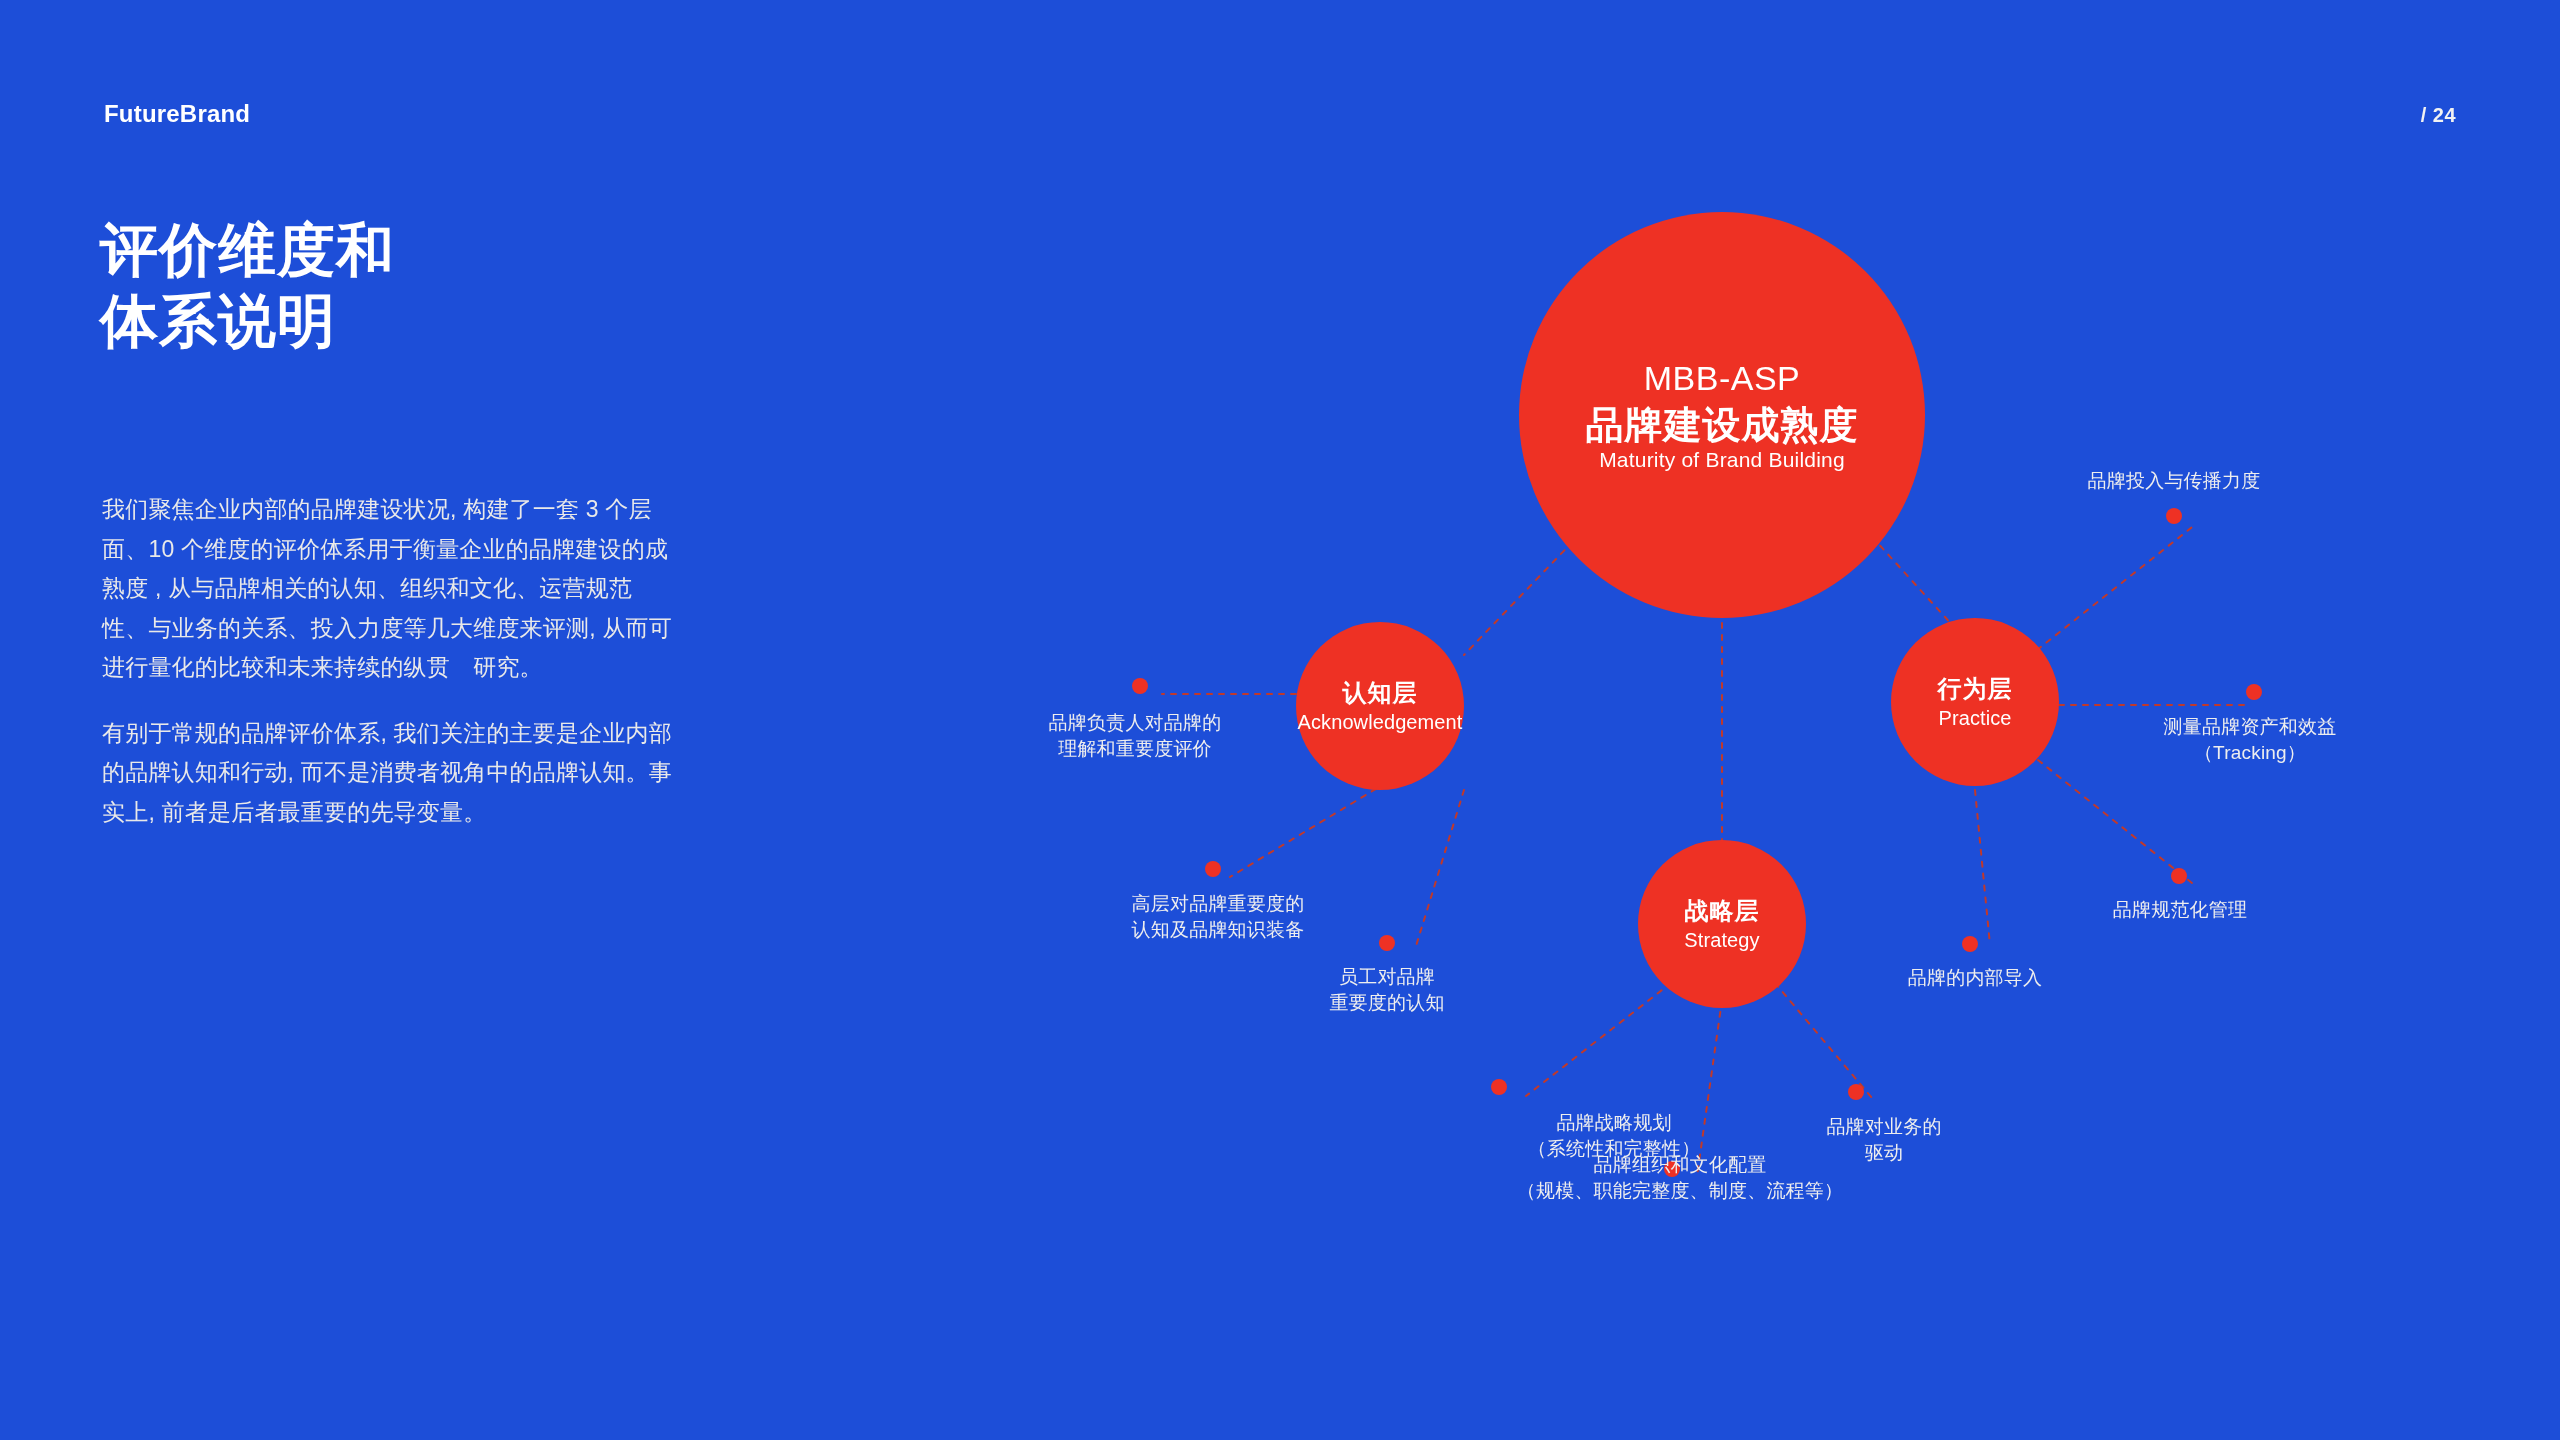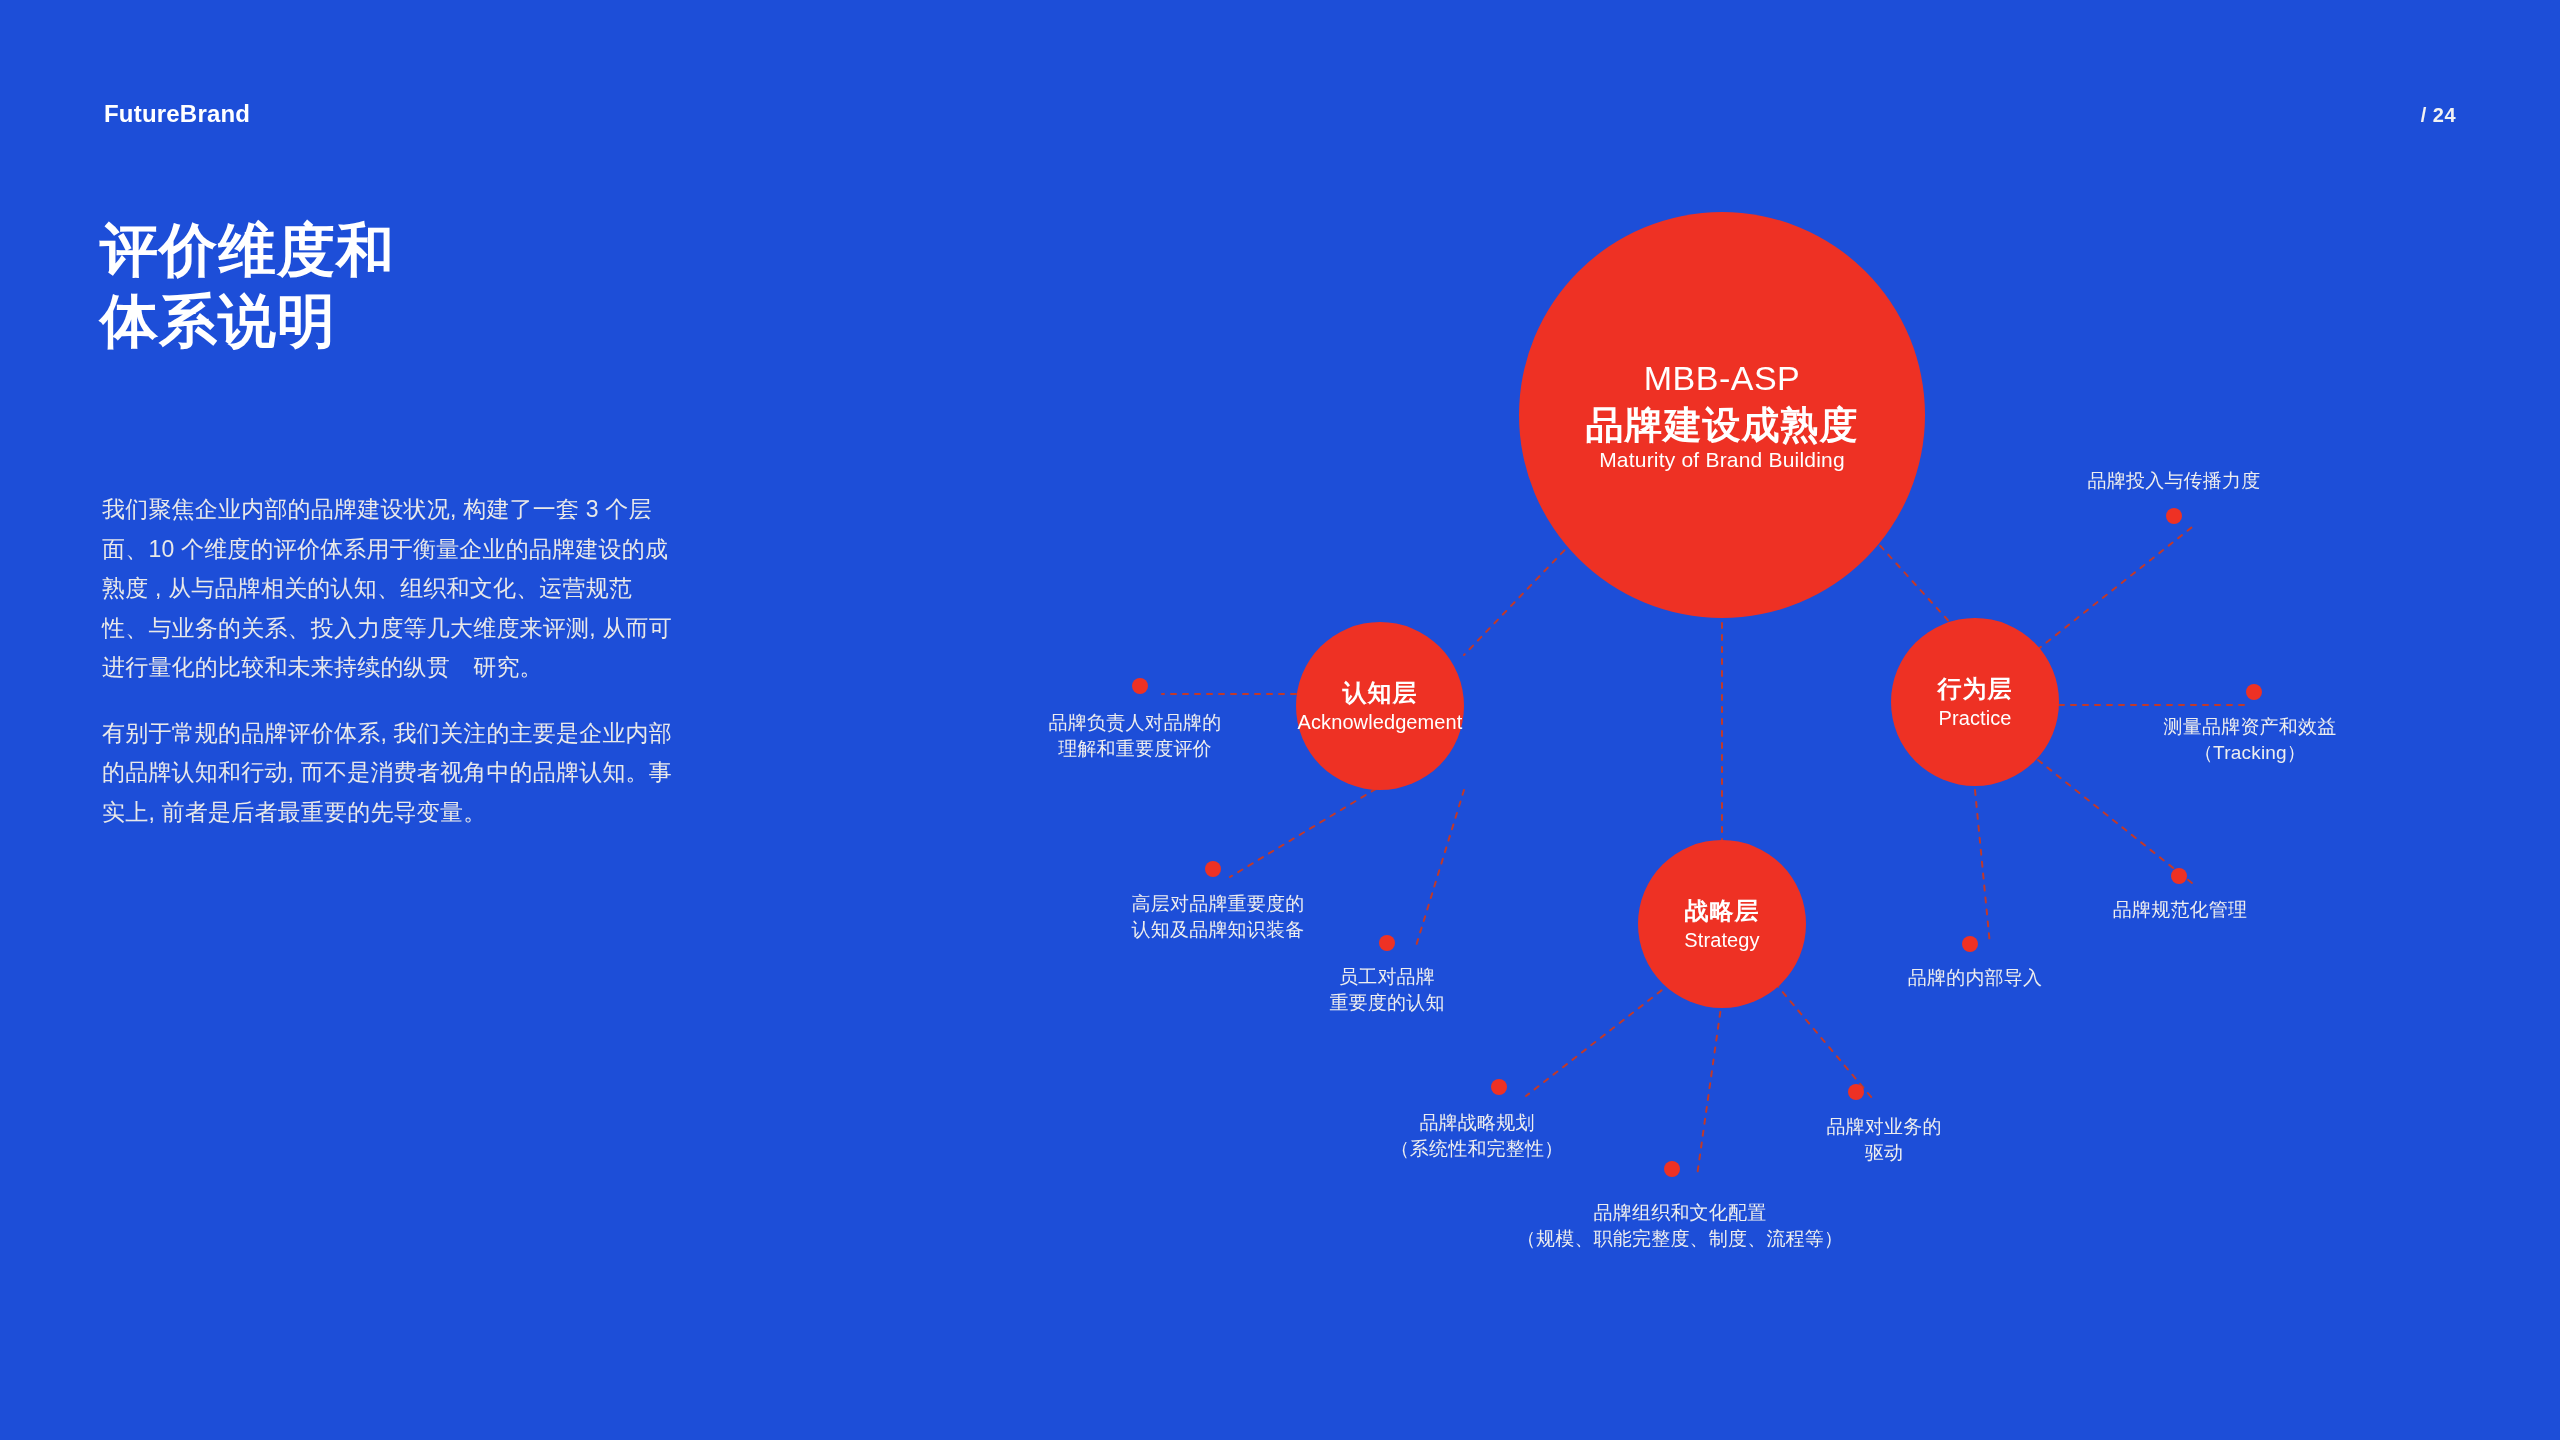--- a/index.html
+++ b/index.html
@@ -142,21 +142,21 @@
 理解和重要度评价</div>
     <div class="leaf-label" style="left:1082px; top:891px; width:272px;">高层对品牌重要度的
 认知及品牌知识装备</div>
     <div class="leaf-label" style="left:1274px; top:964px; width:226px;">员工对品牌
 重要度的认知</div>
     <div class="leaf-label" style="left:2024px; top:468px; width:300px;">品牌投入与传播力度</div>
     <div class="leaf-label" style="left:2110px; top:714px; width:280px;">测量品牌资产和效益
 （Tracking）</div>
     <div class="leaf-label" style="left:2050px; top:897px; width:260px;">品牌规范化管理</div>
     <div class="leaf-label" style="left:1855px; top:965px; width:240px;">品牌的内部导入</div>
-    <div class="leaf-label" style="left:1344px; top:1110px; width:266px;">品牌战略规划
+    <div class="leaf-label" style="left:1481px; top:1110px; width:266px;">品牌战略规划
 （系统性和完整性）</div>
-    <div class="leaf-label" style="left:1500px; top:1200px; width:360px;">品牌组织和文化配置
+    <div class="leaf-label" style="left:1500px; top:1152px; width:360px;">品牌组织和文化配置
 （规模、职能完整度、制度、流程等）</div>
     <div class="leaf-label" style="left:1776px; top:1114px; width:216px;">品牌对业务的
 驱动</div>
 
   </div>
 </div>
 
 </body></html>

